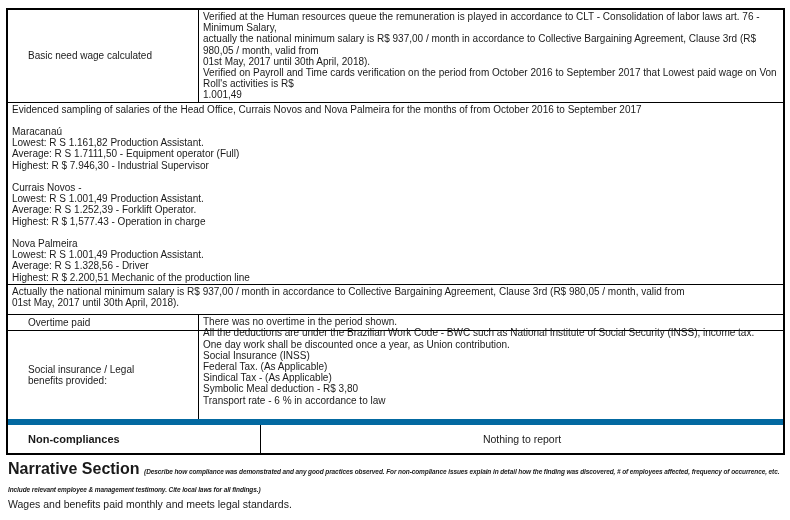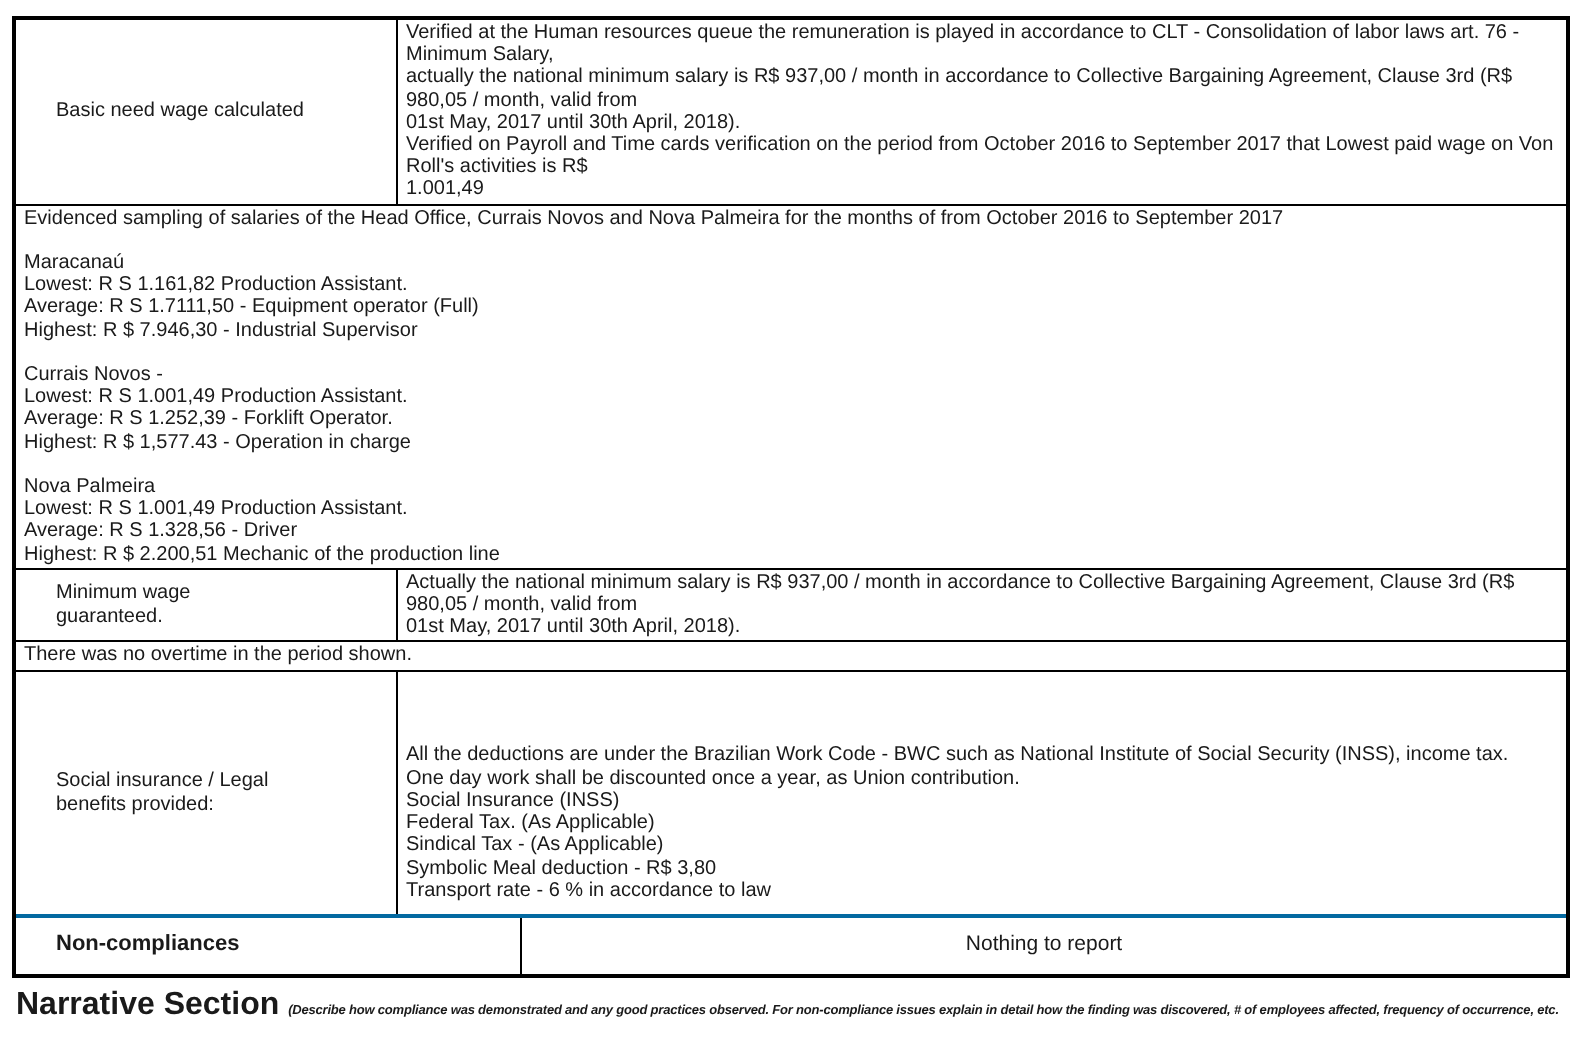--- a/index.html
+++ b/index.html
@@ -45,26 +45,25 @@
     white-space: pre-line;
     overflow: visible;
   }
   .row-basic   { min-height: 76px; }
   .row-sampled { min-height: 180px; }
   .row-minwage { min-height: 29px; }
   .row-overtime{ min-height: 14px; }
   .row-social  { min-height: 88px; }
   .row-noncomp {
     min-height: 28px;
-    border-top: 2px solid #0369a1;
+    border-top: 6px solid #0369a1;
   }
   .row-social .cell-content {
     position: relative;
     top: -5px;
-    margin-top: 40px;
   }
   .row-noncomp .cell-label {
     width: 212px;
     flex: 0 0 212px;
     font-weight: bold;
     font-size: 11px;
   }
   .row-noncomp .cell-content {
     display: flex;
     align-items: center;
@@ -122,27 +121,26 @@
 Average: R S 1.252,39 - Forklift Operator.
 Highest: R $ 1,577.43 - Operation in charge
 
 Nova Palmeira
 Lowest: R S 1.001,49 Production Assistant.
 Average: R S 1.328,56 - Driver
 Highest: R $ 2.200,51   Mechanic of the production line</div>
     </div>
 
     <div class="trow row-minwage">
-      <div class="cell-label">Minimum wage
-guaranteed.</div>
       <div class="cell-content">Actually the national minimum salary is R$ 937,00 / month in accordance to Collective Bargaining Agreement, Clause 3rd (R$ 980,05 / month, valid from
 01st May, 2017 until 30th April, 2018).</div>
     </div>
 
     <div class="trow row-overtime">
+      <div class="cell-label">Overtime paid</div>
       <div class="cell-content">There was no overtime in the period shown.</div>
     </div>
 
     <div class="trow row-social">
       <div class="cell-label">Social insurance / Legal
 benefits provided:</div>
       <div class="cell-content">All the deductions are under the Brazilian Work Code - BWC such as National Institute of Social Security (INSS), income tax.
 One day work shall be discounted once a year, as Union contribution.
 Social Insurance (INSS)
 Federal Tax. (As Applicable)

